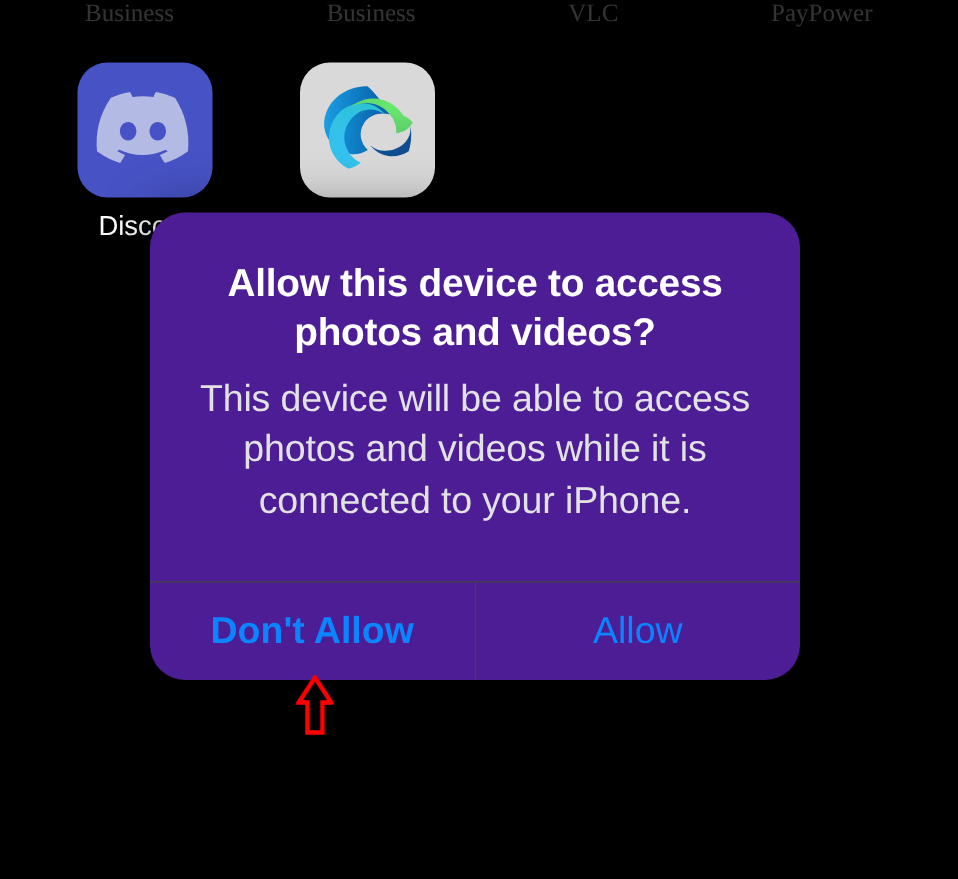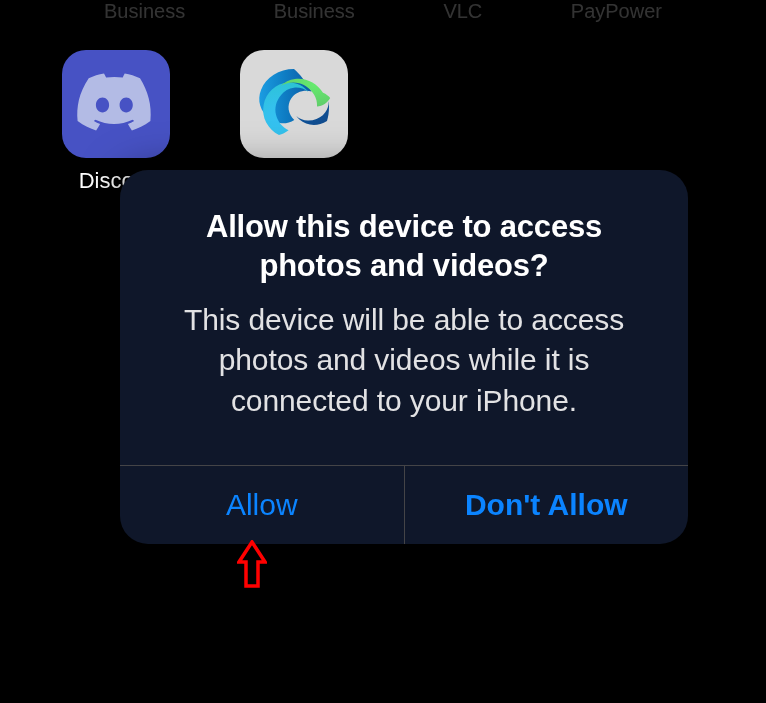--- a/index.html
+++ b/index.html
@@ -20,25 +20,26 @@
       width: 100%;
       height: 100%;
     }
     .top-row {
       position: absolute;
       top: 0;
       left: 0;
       right: 0;
       display: flex;
       justify-content: space-between;
-      padding: 0 104px;
+      padding: 0 68px;
       color: #fff;
       font-size: 20px;
       opacity: 0.2;
       pointer-events: none;
+      font-family: Liberation Serif, serif;
     }
     .app-grid {
       position: absolute;
       top: 50px;
       left: 62px;
       display: flex;
       gap: 70px;
     }
     .app {
       display: flex;
@@ -74,22 +75,22 @@
       width: 100%;
       height: 100%;
       display: flex;
       align-items: flex-start;
       justify-content: center;
     }
     .alert {
       position: absolute;
       top: 170px;
       left: 120px;
-      width: 568px;
-      background: #0f172a;
+      width: 520px;
+      background: #4c1d95;
       border-radius: 28px;
       overflow: hidden;
       backdrop-filter: blur(20px);
       box-shadow: 0 0 40px rgba(0,0,0,0.5);
     }
     .alert-body {
       padding: 38px 34px 44px;
       text-align: center;
     }
     .alert-title {
@@ -192,22 +193,22 @@
     </div>
   </div>
 
   <div class="alert-overlay">
     <div class="alert">
       <div class="alert-body">
         <div class="alert-title">Allow this device to access photos and videos?</div>
         <div class="alert-message">This device will be able to access photos and videos while it is connected to your iPhone.</div>
       </div>
       <div class="alert-buttons">
+        <button class="alert-button bold">Don't Allow</button>
         <button class="alert-button">Allow</button>
-        <button class="alert-button bold">Don't Allow</button>
       </div>
     </div>
   </div>
 
   <div class="arrow-annotation">
     <svg width="30" height="50" viewBox="0 0 30 50">
       <path d="M15 2 L28 22 L21 22 L21 46 L9 46 L9 22 L2 22 Z" fill="none" stroke="#ff0000" stroke-width="3.5" stroke-linejoin="miter"></path>
     </svg>
   </div>
 </div>

